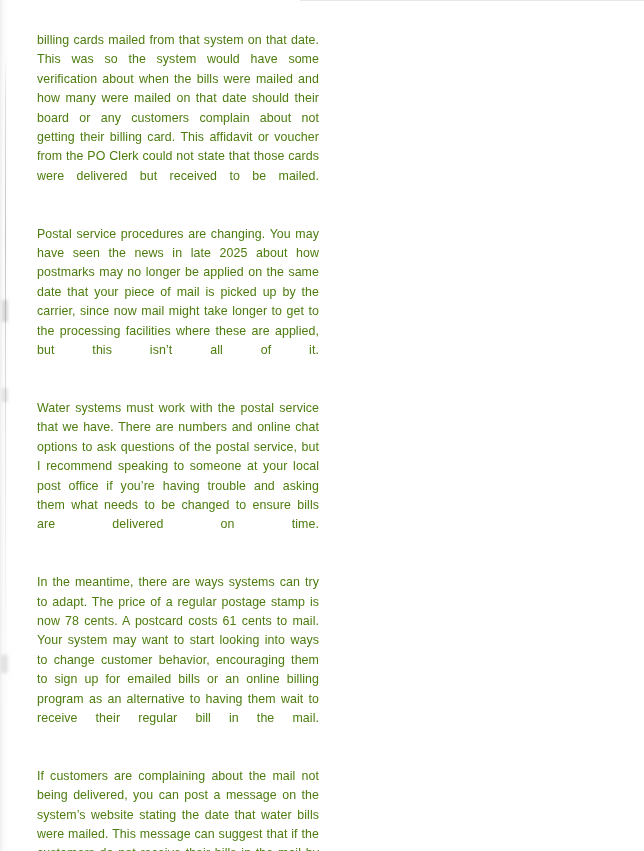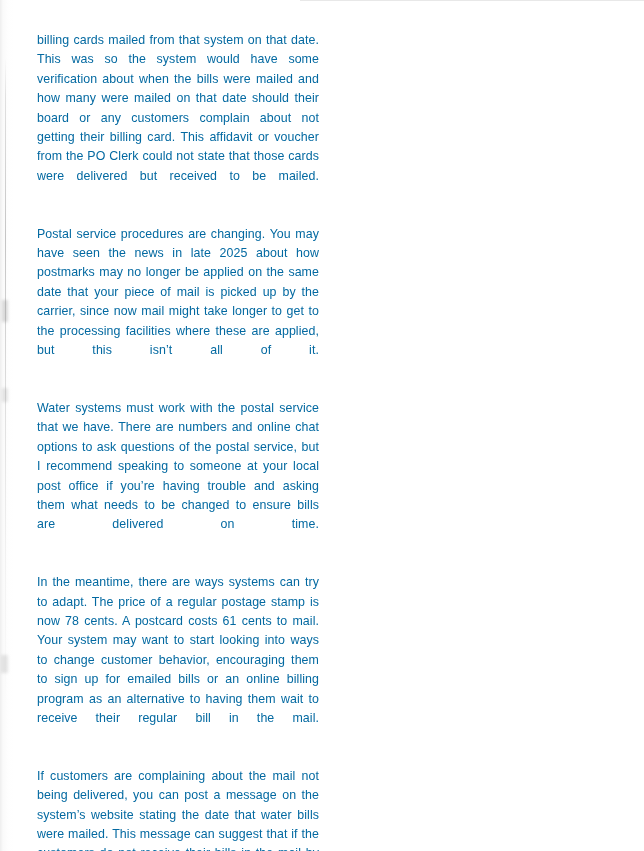--- a/index.html
+++ b/index.html
@@ -92,21 +92,21 @@
     position: absolute;
     left: 37px;
     top: 31px;
     width: 282px;
   }
 
   .paragraph {
     margin: 0 0 19px 0;
     font-size: 12.4px;
     line-height: 19.4px;
-    color: #0369a1;
+    color: #4d7c0f;
     text-align: justify;
     text-justify: inter-word;
     letter-spacing: 0.08px;
     word-spacing: 0.2px;
     -webkit-font-smoothing: antialiased;
   }
 
   .paragraph:last-child {
     margin-bottom: 0;
   }

